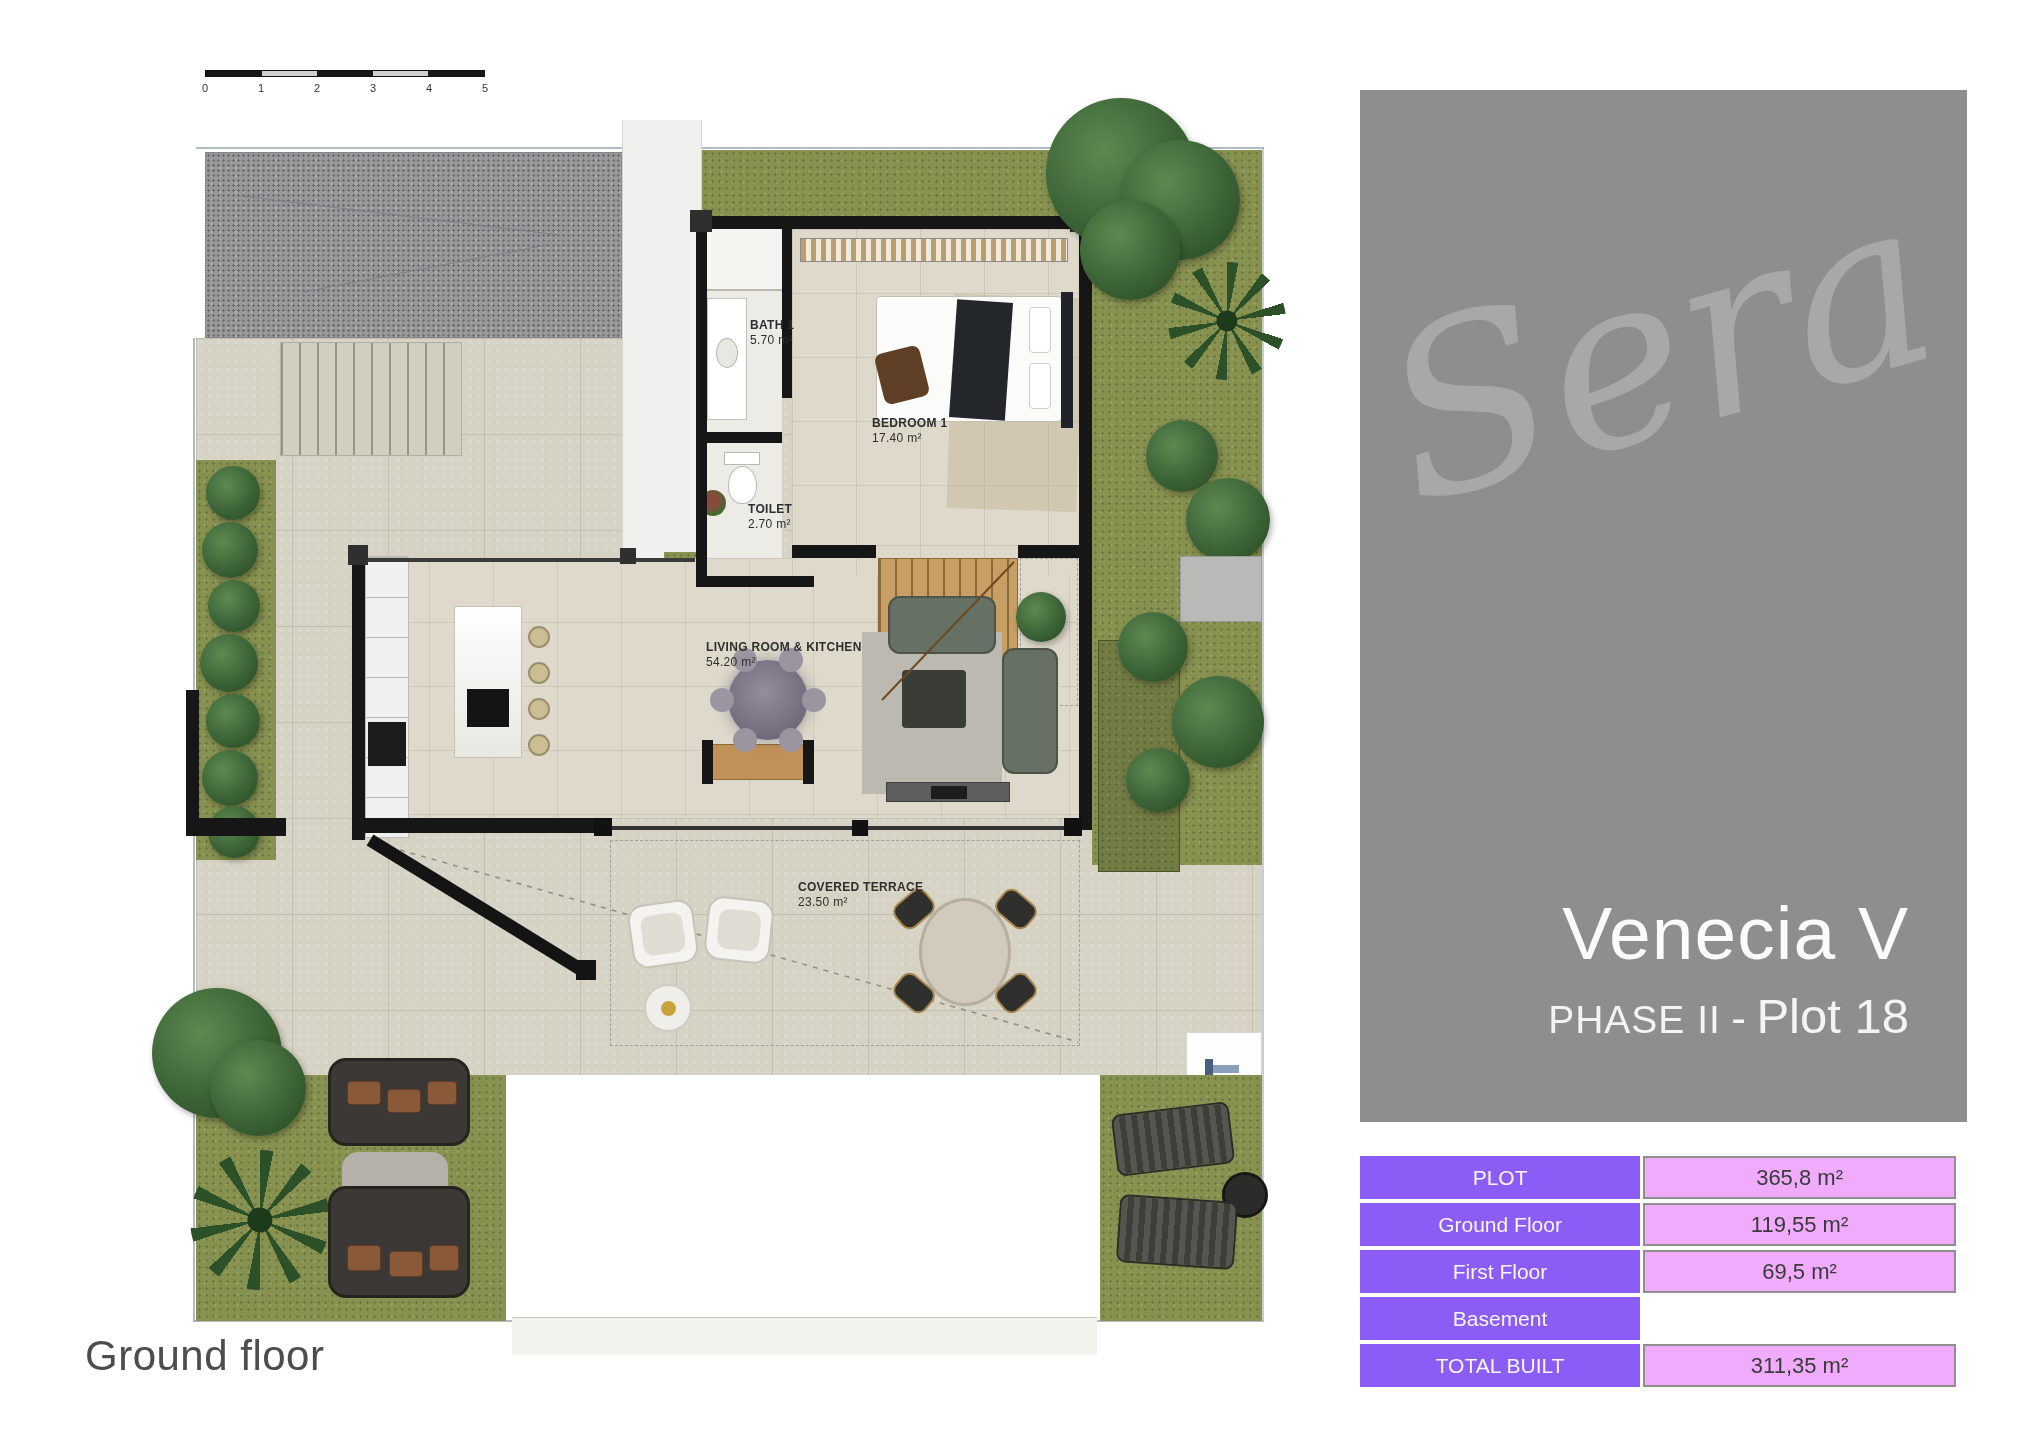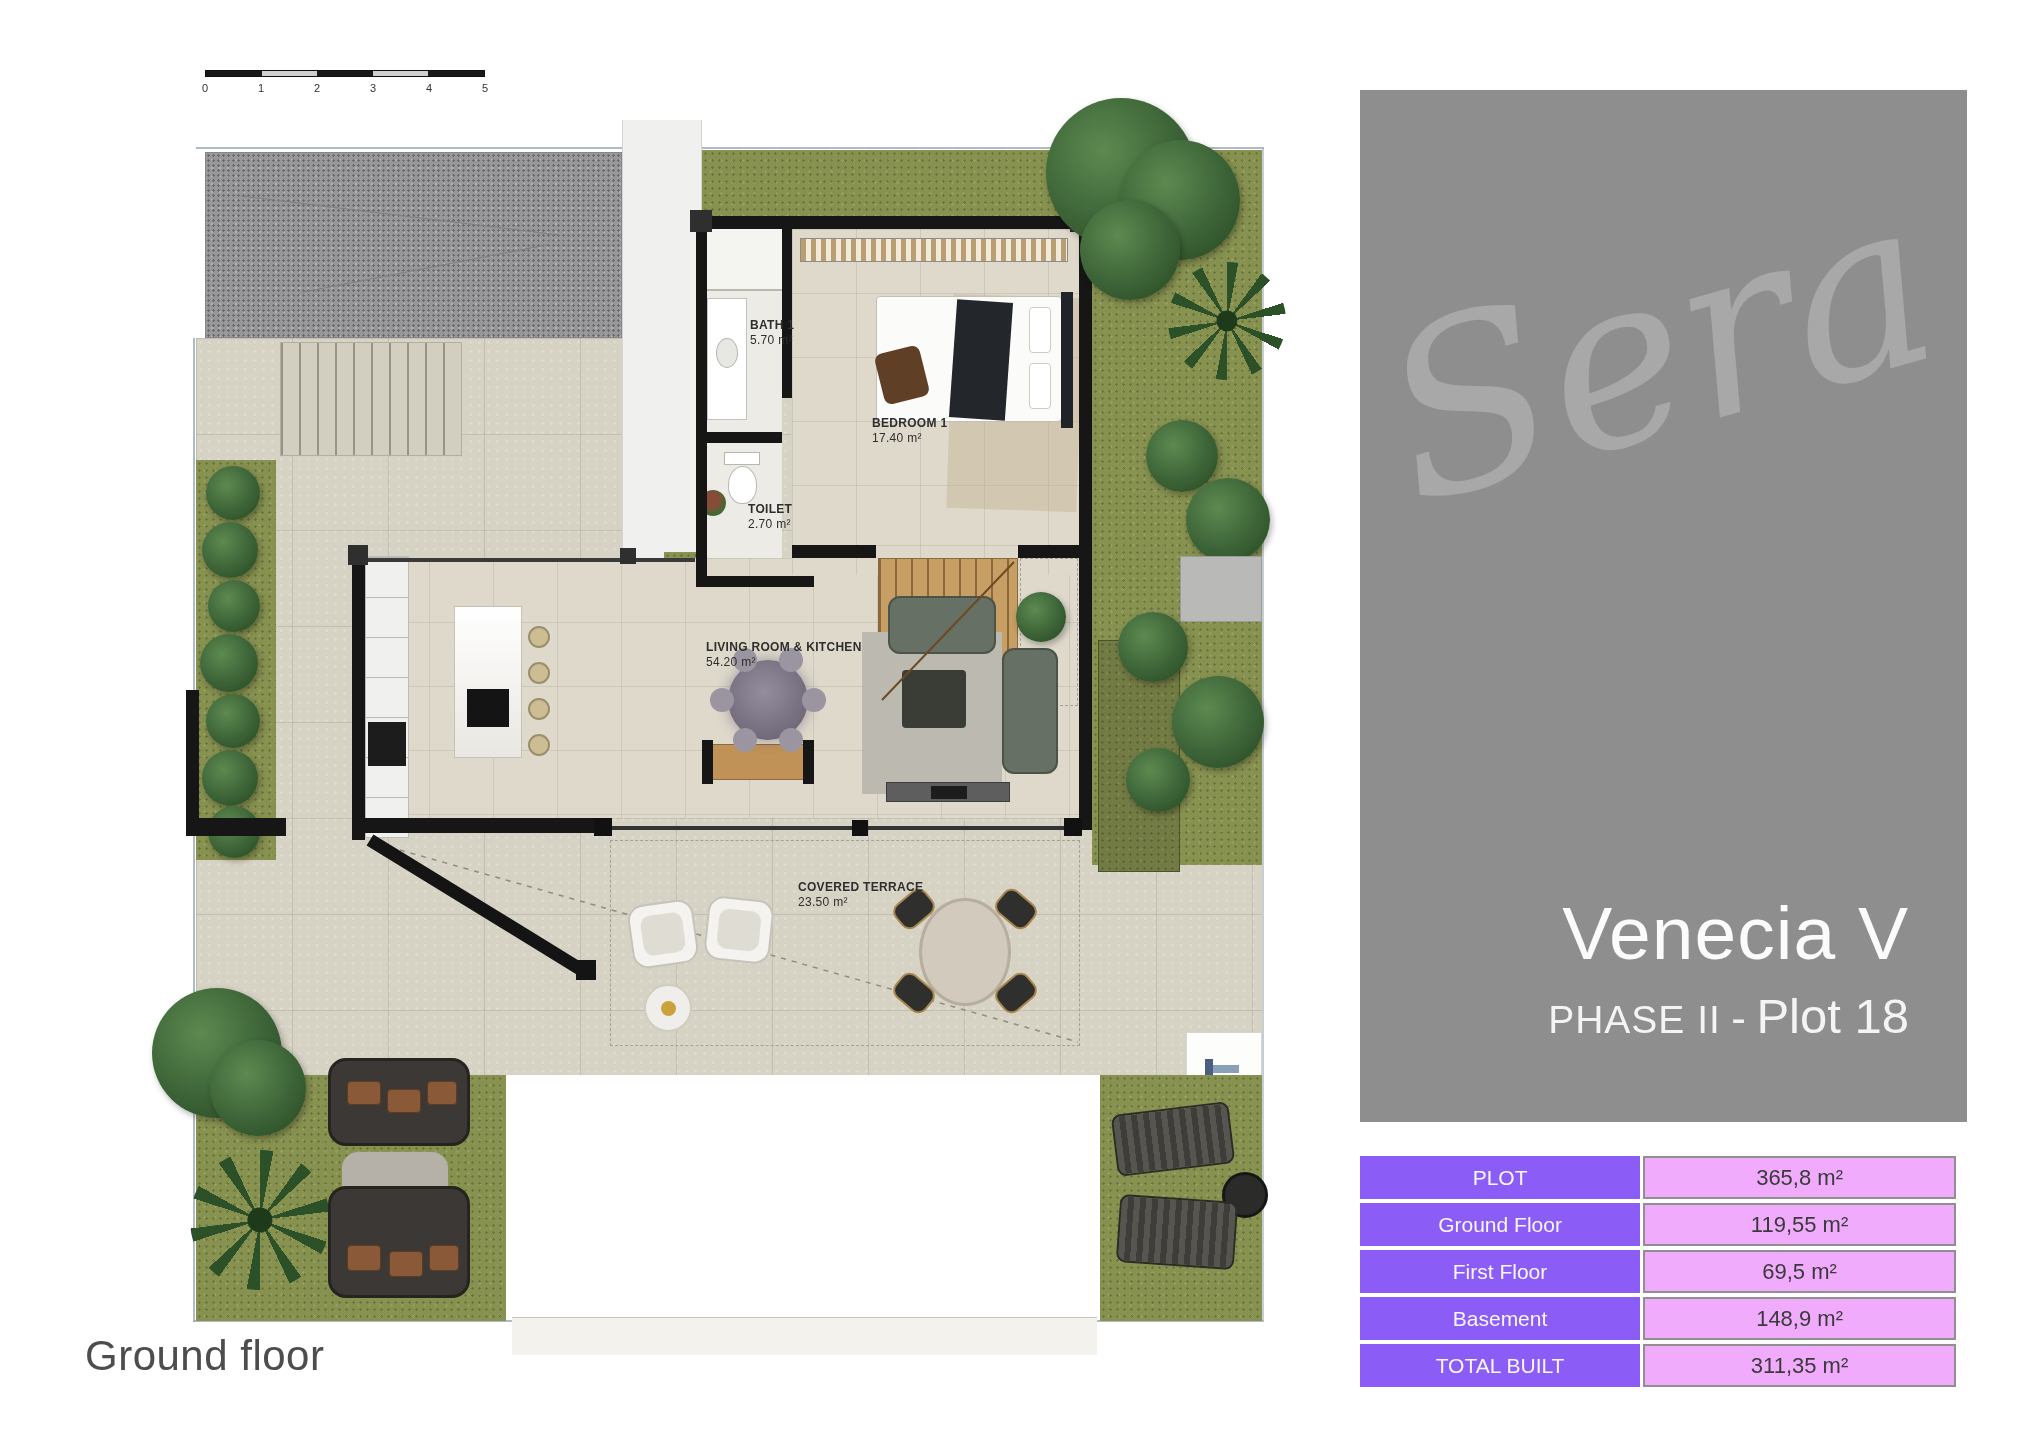--- a/index.html
+++ b/index.html
@@ -334,21 +334,20 @@
     <div class="arow">
       <div class="lab">Ground Floor</div>
       <div class="val">119,55 m²</div>
     </div>
     <div class="arow">
       <div class="lab">First Floor</div>
       <div class="val">69,5 m²</div>
     </div>
     <div class="arow">
       <div class="lab">Basement</div>
-      <div class="val">148,9 m²</div>
     </div>
     <div class="arow">
       <div class="lab">TOTAL BUILT</div>
       <div class="val">311,35 m²</div>
     </div>
   </div>
 
 </div>
 
 </body></html>

